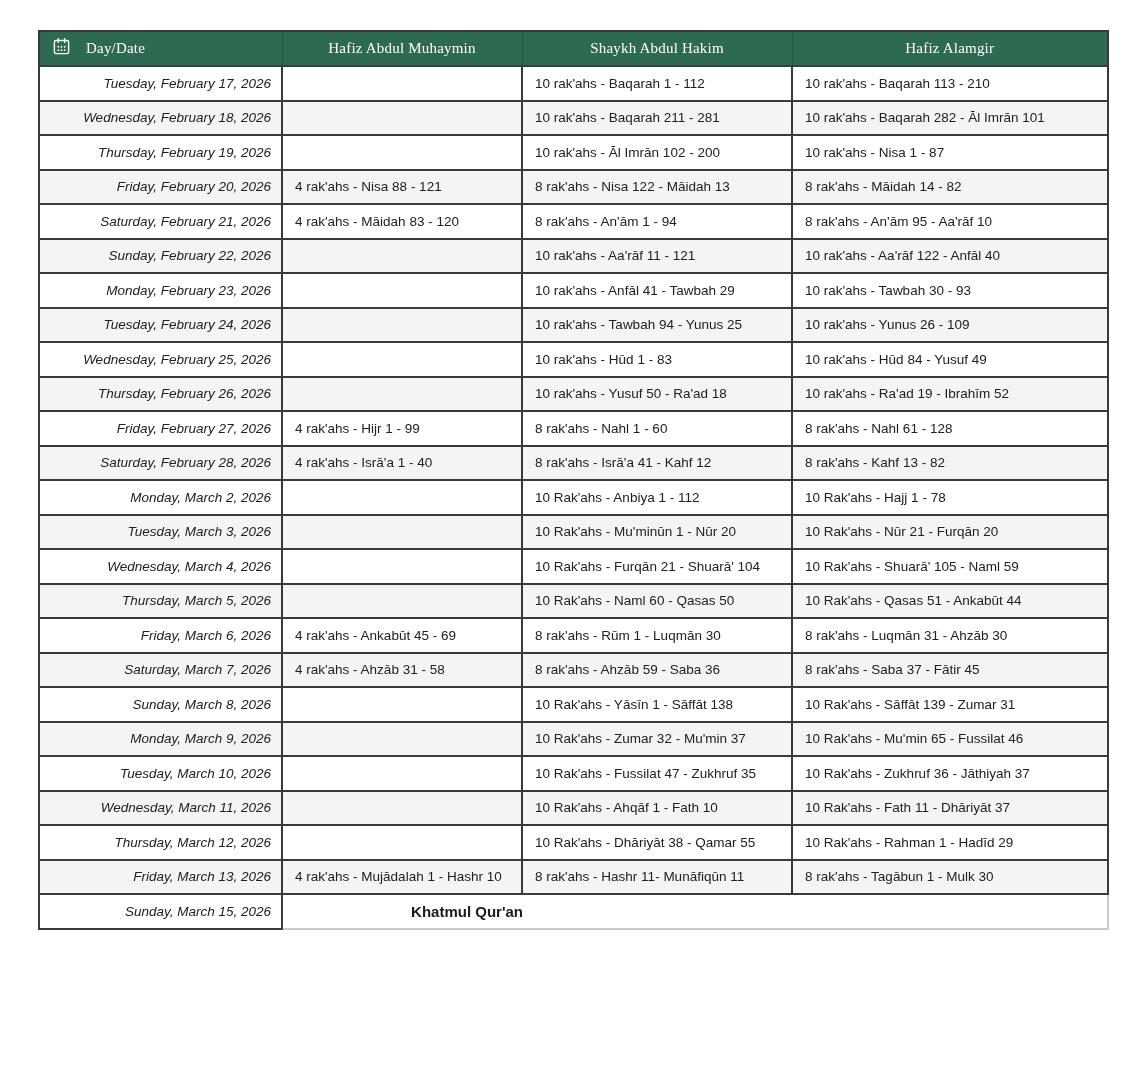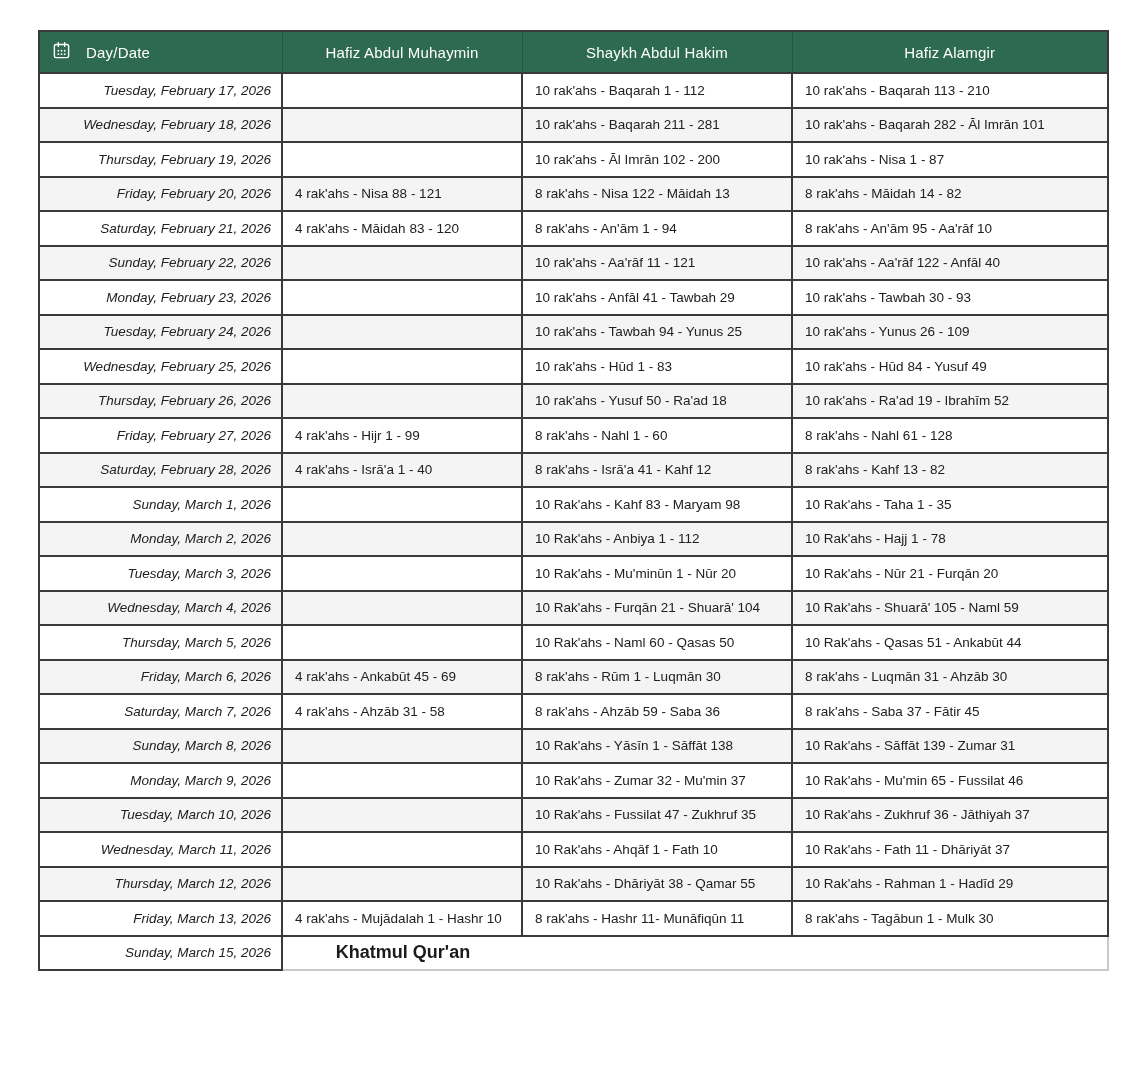--- a/index.html
+++ b/index.html
@@ -18,42 +18,42 @@
   }
   .page{padding:30px 40px 0 38px;}
   table.schedule{
     border-collapse:collapse;width:1069px;table-layout:fixed;
     border:2px solid var(--border-dark);
   }
   col.c1{width:243px;} col.c2{width:240px;} col.c3{width:270px;} col.c4{width:316px;}
   thead th{
     background:var(--header-bg);color:var(--header-text);
     font-size:15px;font-weight:500;text-align:left;
-    height:42px;padding:0 12px;border:none;letter-spacing:.2px;
+    height:35px;padding:0 12px;border:none;letter-spacing:.2px;font-family:Liberation Serif, serif;
   }
   thead th + th{border-left:1px solid rgba(0,0,0,0.18);text-align:center;}
   th .hcell{display:flex;align-items:center;gap:15px;}
   tbody td{
     border:2px solid var(--border-dark);
     height:34.5px;padding:0 12px;
     font-size:13.5px;color:var(--text);
     white-space:nowrap;overflow:hidden;
   }
   tbody td.date{text-align:right;padding-right:10px;font-style:italic;}
   tbody[data-name="schedule-body"] tr:nth-child(even){background:var(--row-alt);}
   td.merged{
     border-top:2px solid var(--border-dark);
     border-left:2px solid var(--border-dark);
     border-bottom:2px solid var(--border-light);
     border-right:2px solid var(--border-light);
     padding:0;
   }
   .khatmul{
-    display:inline-block;width:240px;text-align:center;
-    font-weight:bold;font-size:18px;color:#1b1b1b;
+    display:inline-block;width:240px;text-align:right;
+    font-weight:bold;font-size:15px;color:#1b1b1b;
   }
   .cal-icon{display:inline-block;flex:0 0 auto;}
 </style>
 </head>
 <body>
 
 <div class="page" data-name="page">
   <table class="schedule" data-name="taraweeh-schedule-table">
     <colgroup>
       <col class="c1">
@@ -153,26 +153,20 @@
           <td data-name="hakim-cell">8 rak'ahs - Nahl 1 - 60</td>
           <td data-name="alamgir-cell">8 rak'ahs - Nahl 61 - 128</td>
         </tr>
         <tr data-name="table-row">
           <td data-name="date-cell" class="date">Saturday, February 28, 2026</td>
           <td data-name="muhaymin-cell">4 rak'ahs - Isrā'a 1 - 40</td>
           <td data-name="hakim-cell">8 rak'ahs - Isrā'a 41 - Kahf 12</td>
           <td data-name="alamgir-cell">8 rak'ahs - Kahf 13 - 82</td>
         </tr>
         <tr data-name="table-row">
-          <td data-name="date-cell" class="date">Sunday, March 1, 2026</td>
-          <td data-name="muhaymin-cell"></td>
-          <td data-name="hakim-cell">10 Rak'ahs - Kahf 83 - Maryam 98</td>
-          <td data-name="alamgir-cell">10 Rak'ahs - Taha 1 - 35</td>
-        </tr>
-        <tr data-name="table-row">
           <td data-name="date-cell" class="date">Monday, March 2, 2026</td>
           <td data-name="muhaymin-cell"></td>
           <td data-name="hakim-cell">10 Rak'ahs - Anbiya 1 - 112</td>
           <td data-name="alamgir-cell">10 Rak'ahs - Hajj 1 - 78</td>
         </tr>
         <tr data-name="table-row">
           <td data-name="date-cell" class="date">Tuesday, March 3, 2026</td>
           <td data-name="muhaymin-cell"></td>
           <td data-name="hakim-cell">10 Rak'ahs - Mu'minūn 1 - Nūr 20</td>
           <td data-name="alamgir-cell">10 Rak'ahs - Nūr 21 - Furqān 20</td>

